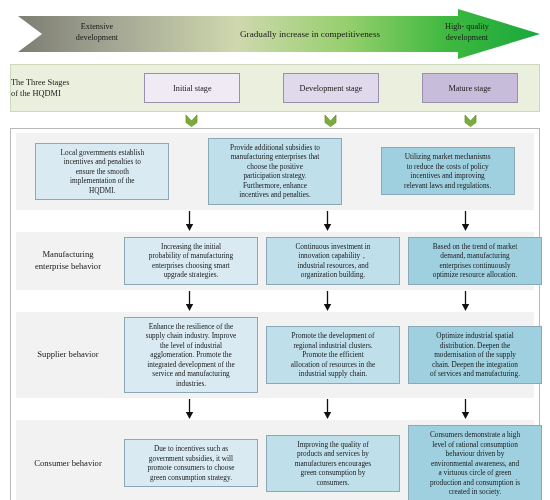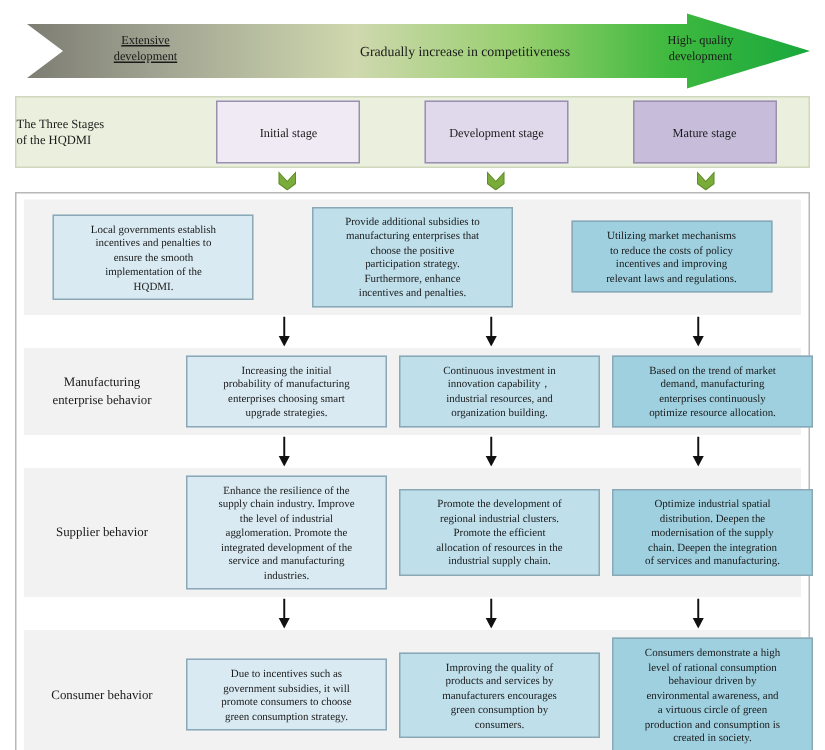--- a/index.html
+++ b/index.html
@@ -25,21 +25,21 @@
   }
   .banner-svg{display:block;}
   .banner-label{
     position:absolute;
     text-align:center;
     font-size:8.2px;
     line-height:1.35;
     color:#1a1a1a;
     white-space:pre-line;
   }
-  .banner-label.left{left:42px;top:13px;width:90px;text-decoration:underline;}
+  .banner-label.left{left:42px;top:13px;width:90px;}
   .banner-label.mid{left:185px;top:20px;width:230px;font-size:9.2px;}
   .banner-label.right{right:30px;top:13px;width:86px;}
 
   
   .stages{
     background:#ebf0de;
     border:1px solid #cfd8bd;
     height:48px;
     margin:0 2px;
     display:flex;
@@ -54,21 +54,21 @@
     line-height:1.35;
     white-space:pre-line;
   }
   .stage-cell{
     flex:1 1 0;
     display:flex;
     justify-content:center;
     align-items:center;
   }
   .stage-box{
-    width:96px;height:42px;
+    width:96px;height:30px;
     display:flex;align-items:center;justify-content:center;
     border:1px solid #9a90ad;
     font-size:8.2px;
     box-sizing:border-box;
   }
   .stage-1{background:#efeaf3;}
   .stage-2{background:#e0d8eb;}
   .stage-3{background:#c7bddb;}
 
   

